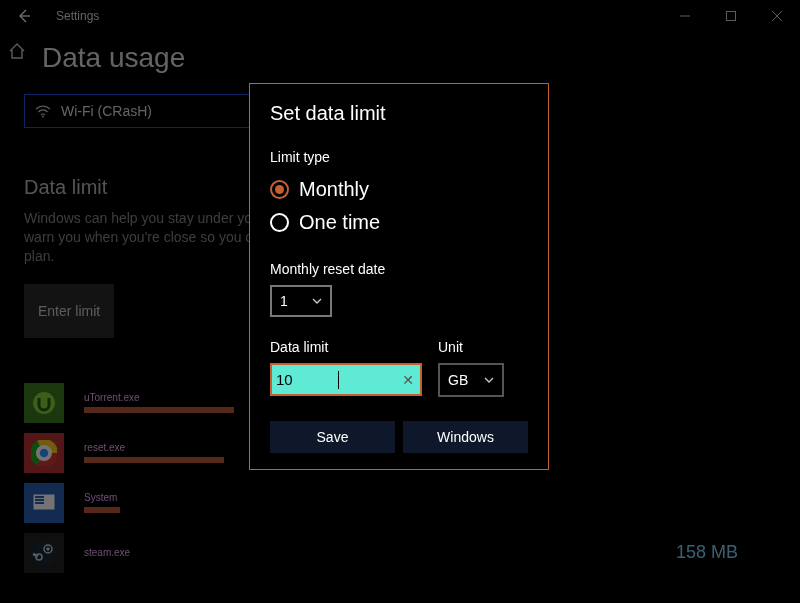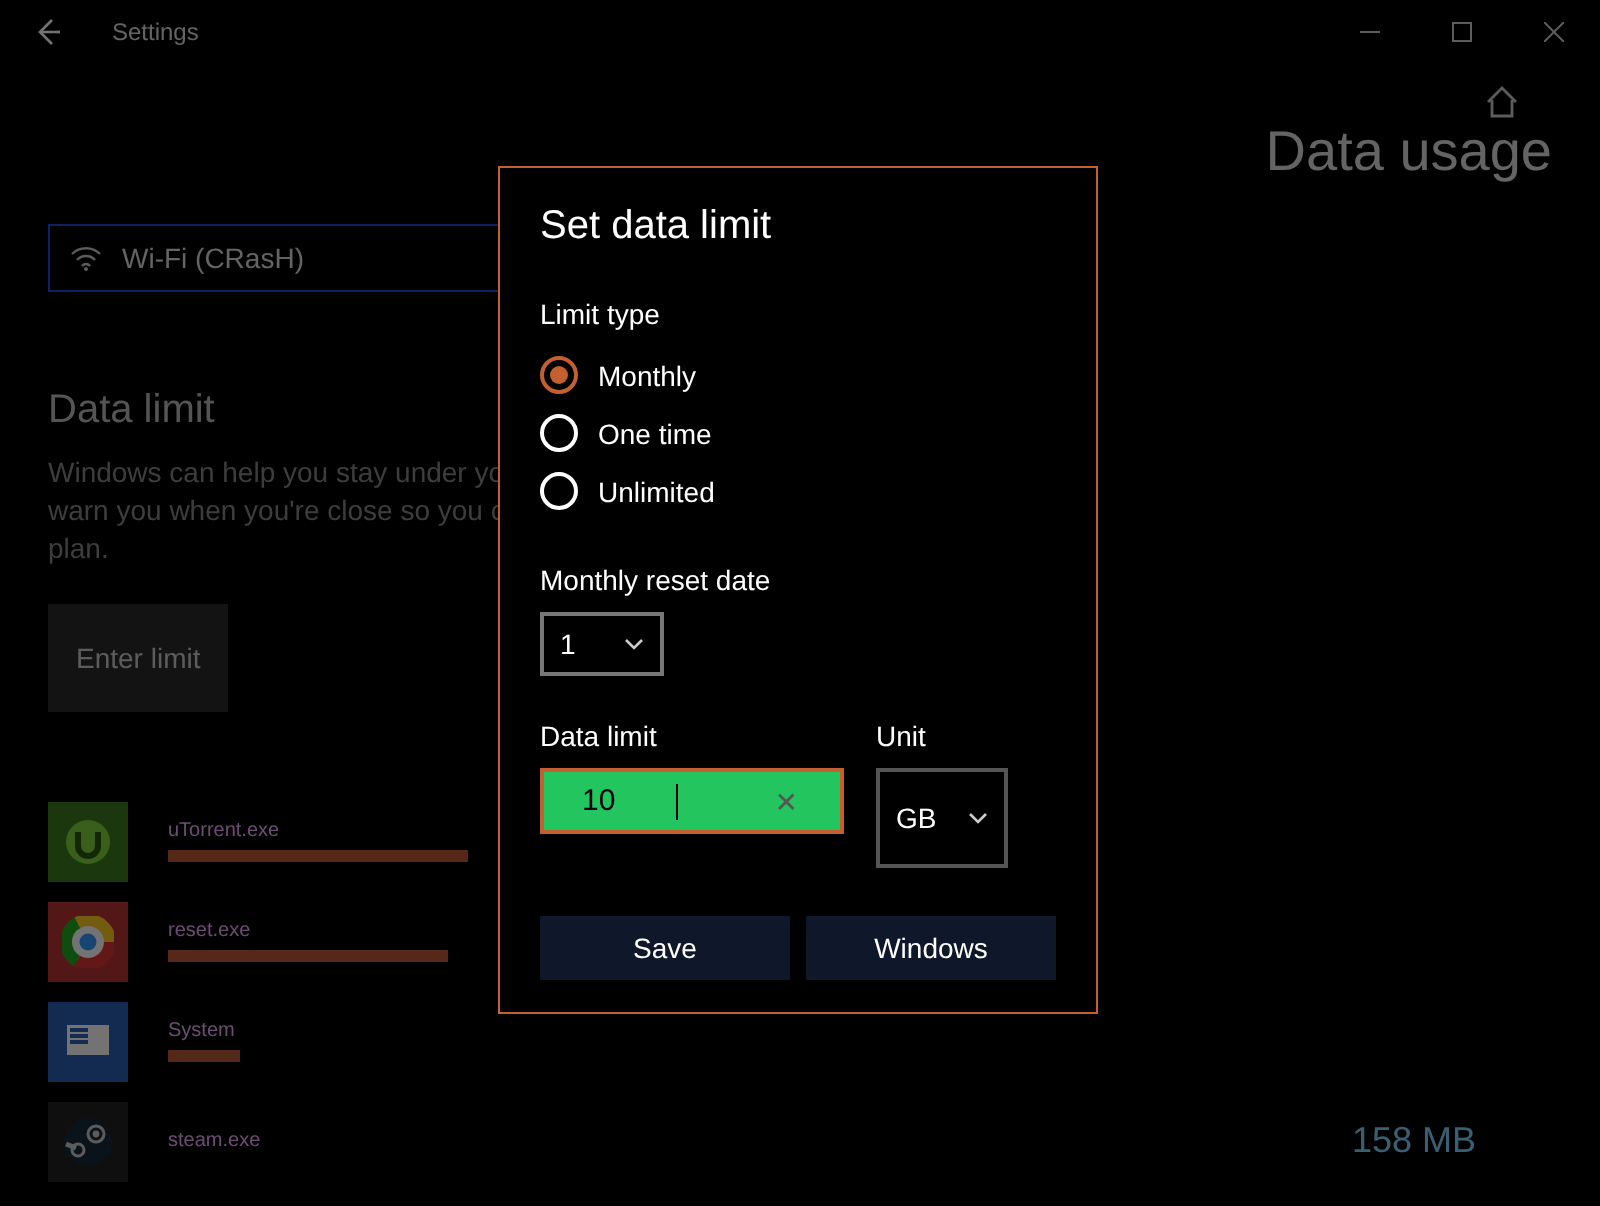--- a/index.html
+++ b/index.html
@@ -40,23 +40,22 @@
     height: 32px;
     display: flex;
     align-items: center;
     justify-content: center;
     color: #ccc;
     font-size: 10px;
   }
   
   .page-header {
     display: flex;
-    align-items: flex-end;
+    align-items: flex-start;
     padding: 10px 24px 20px 8px;
-    flex-direction: column;
   }
   .home-icon {
     margin-right: 16px;
     color: #ccc;
   }
   .page-title {
     font-size: 28px;
     font-weight: 300;
     color: #ddd;
   }
@@ -155,21 +154,21 @@
   .field-label {
     font-size: 14px;
     color: #fff;
     margin-bottom: 8px;
   }
   .radio-group { margin-bottom: 22px; }
   .radio-row {
     display: flex;
     align-items: center;
     padding: 5px 0;
-    font-size: 14px;
+    font-size: 20px;
   }
   .radio-outer {
     width: 19px;
     height: 19px;
     border: 2px solid #fff;
     border-radius: 50%;
     margin-right: 10px;
     display: flex;
     align-items: center;
     justify-content: center;
@@ -192,45 +191,45 @@
     font-size: 14px;
     background: #000;
   }
   .chev { font-size: 10px; color: #ccc; }
   .row2 { display: flex; gap: 16px; margin-top: 22px; }
   .col { display: flex; flex-direction: column; }
   .data-input-wrap {
     width: 152px;
     height: 33px;
     border: 2px solid #c4602f;
-    background: #22c55e;
-    display: flex;
-    align-items: center;
-    padding: 0 19px;
+    background: #5eead4;
+    display: flex;
+    align-items: center;
+    padding: 0 4px;
   }
   .data-input {
     flex: 1;
     border: none;
     outline: none;
     font-size: 15px;
     color: #000;
     background: transparent;
   }
   .caret {
     display: inline-block;
     width: 1px;
     height: 18px;
     background: #000;
     animation: blink 1s step-end infinite;
   }
   @keyframes blink { 50% { opacity: 0; } }
   .clear-x { color: #555; font-size: 14px; padding: 0 2px; }
   .unit-dd {
     width: 66px;
-    height: 50px;
+    height: 34px;
     border: 2px solid #555;
     display: flex;
     align-items: center;
     justify-content: space-between;
     padding: 0 8px;
     font-size: 14px;
     background: #000;
   }
   .dialog-buttons {
     display: flex;
@@ -375,24 +374,20 @@
     <div class="radio-row">
       <span class="radio-outer selected">
           <span class="radio-inner"></span>
         </span>
       <span>Monthly</span>
     </div>
     <div class="radio-row">
       <span class="radio-outer"></span>
       <span>One time</span>
     </div>
-    <div class="radio-row">
-      <span class="radio-outer"></span>
-      <span>Unlimited</span>
-    </div>
   </div>
 
   <div class="field-label">Monthly reset date</div>
   <div class="dropdown">
     <span>1</span>
     <span class="chev">
       <svg width="10" height="6">
           <path d="M1 1 L5 5 L9 1" stroke="#ccc" stroke-width="1.3" fill="none"></path>
         </svg>
     </span>

